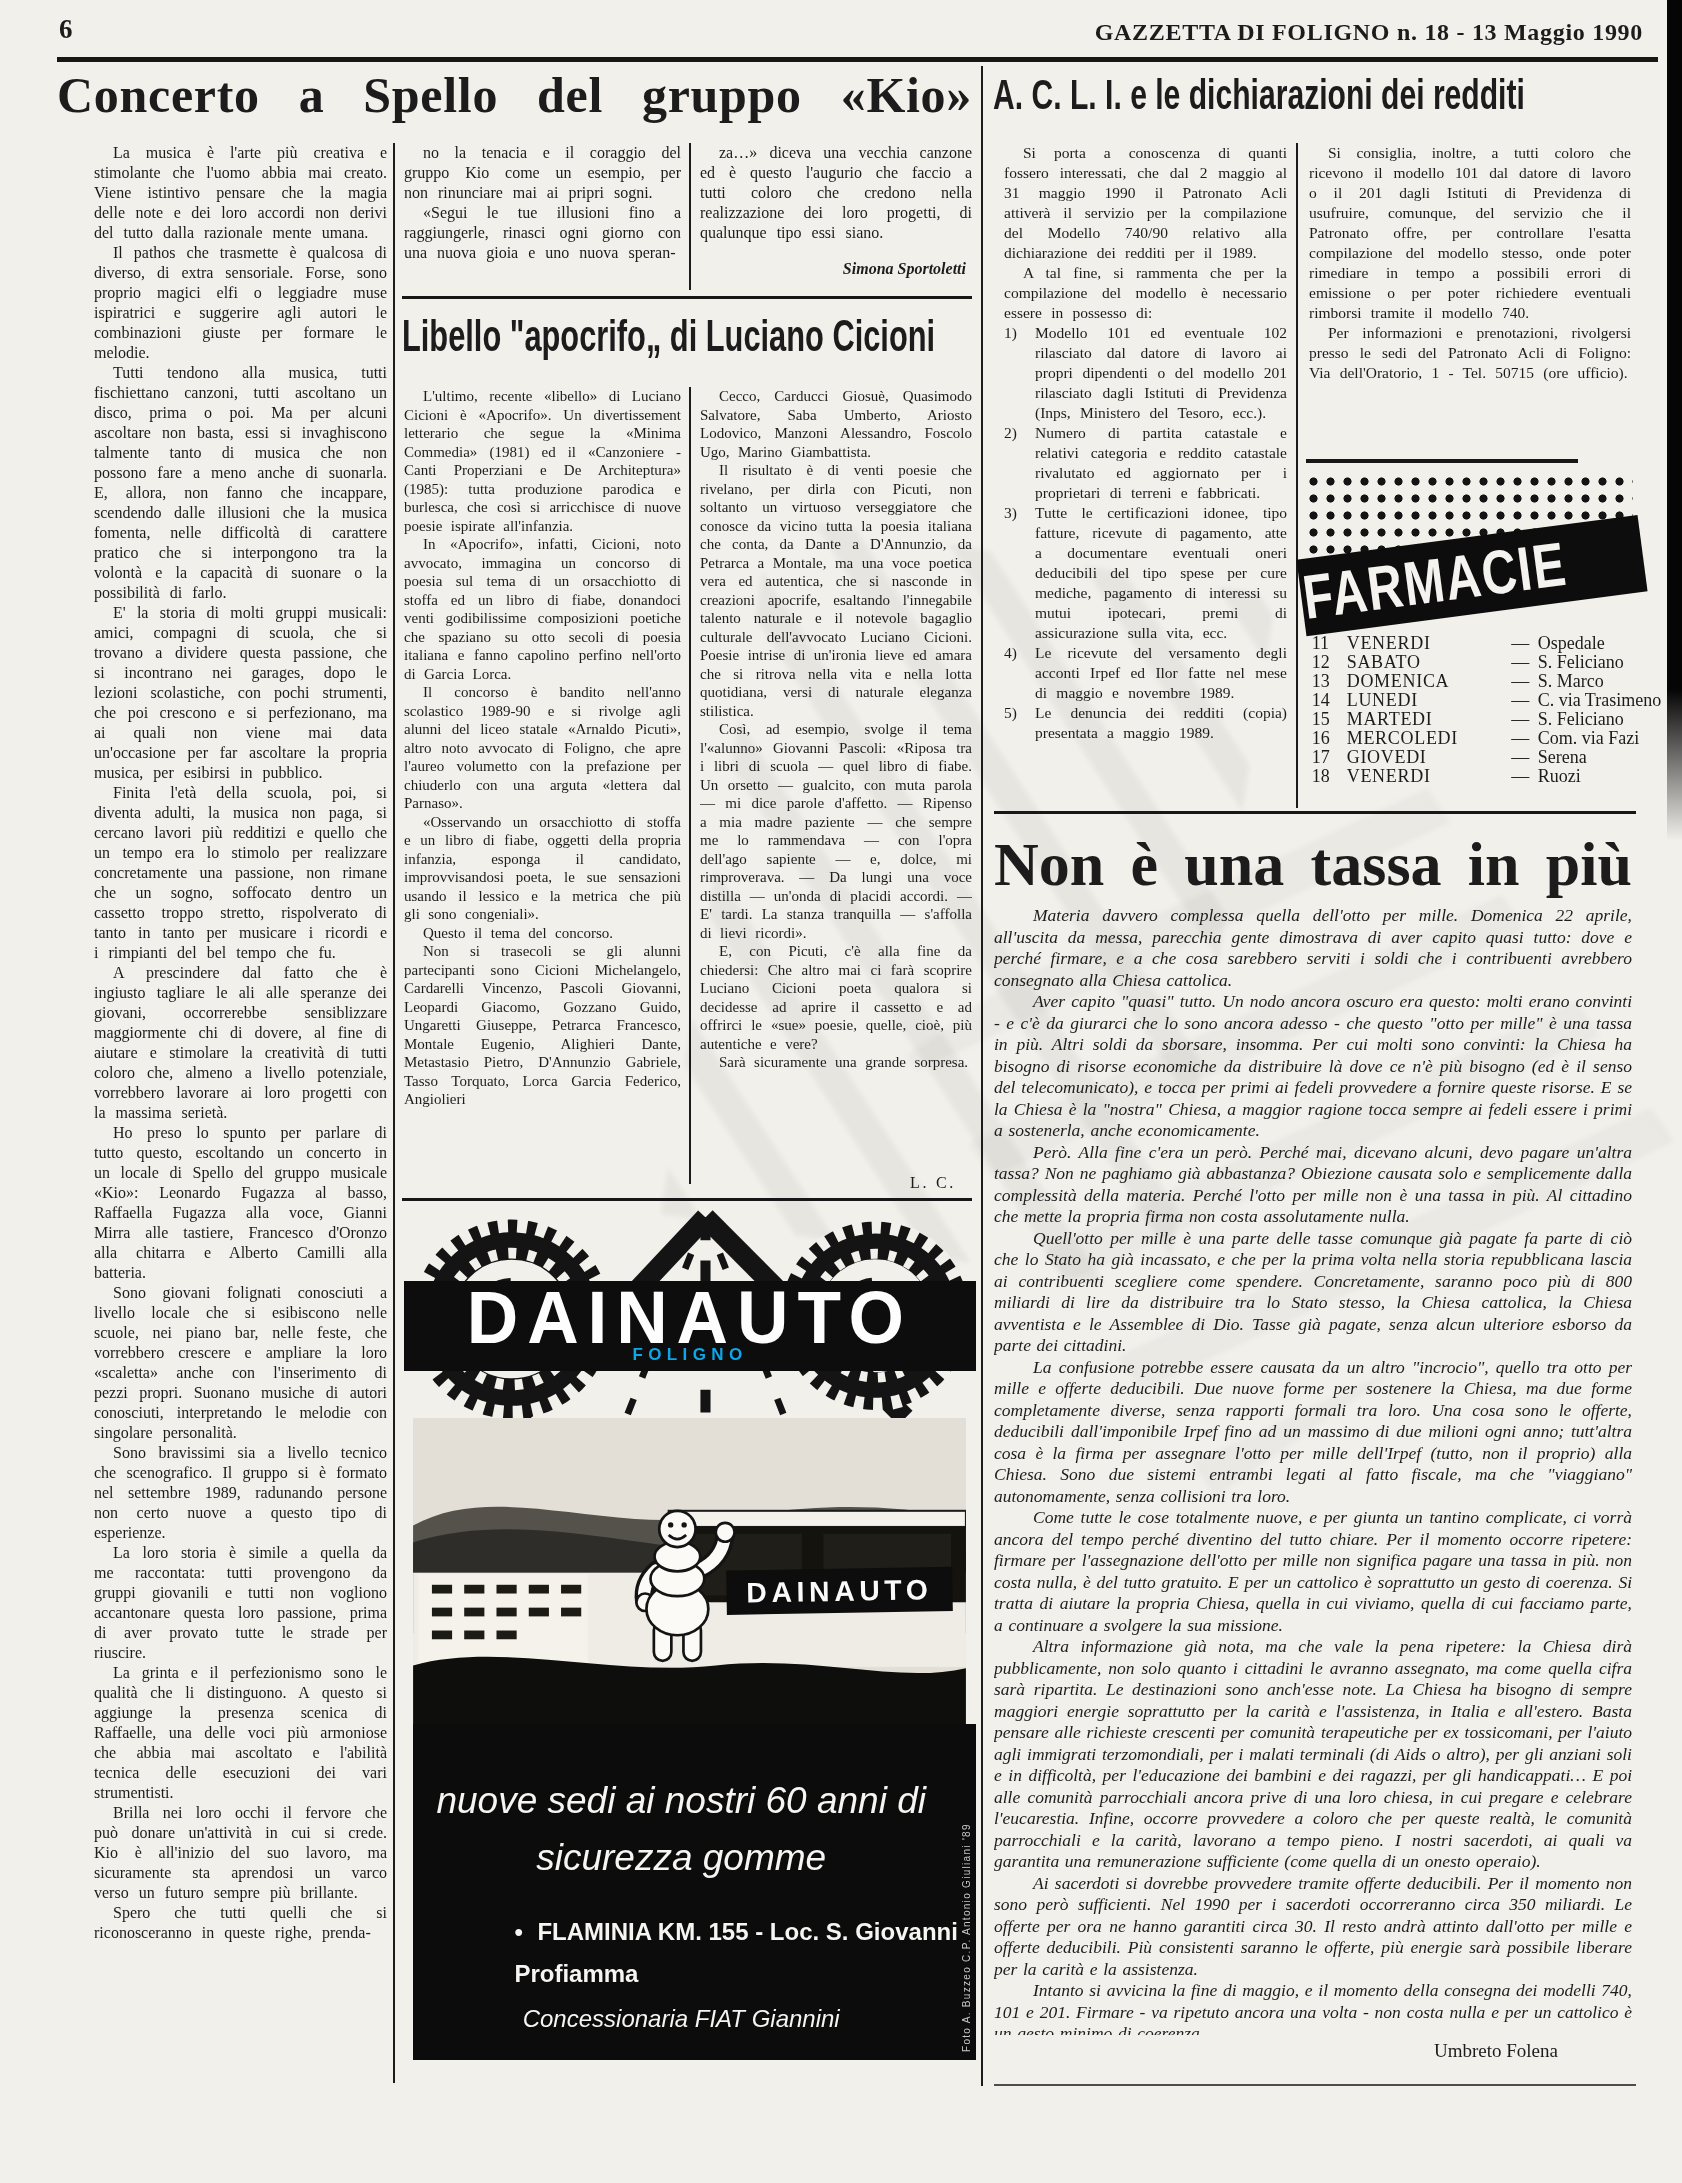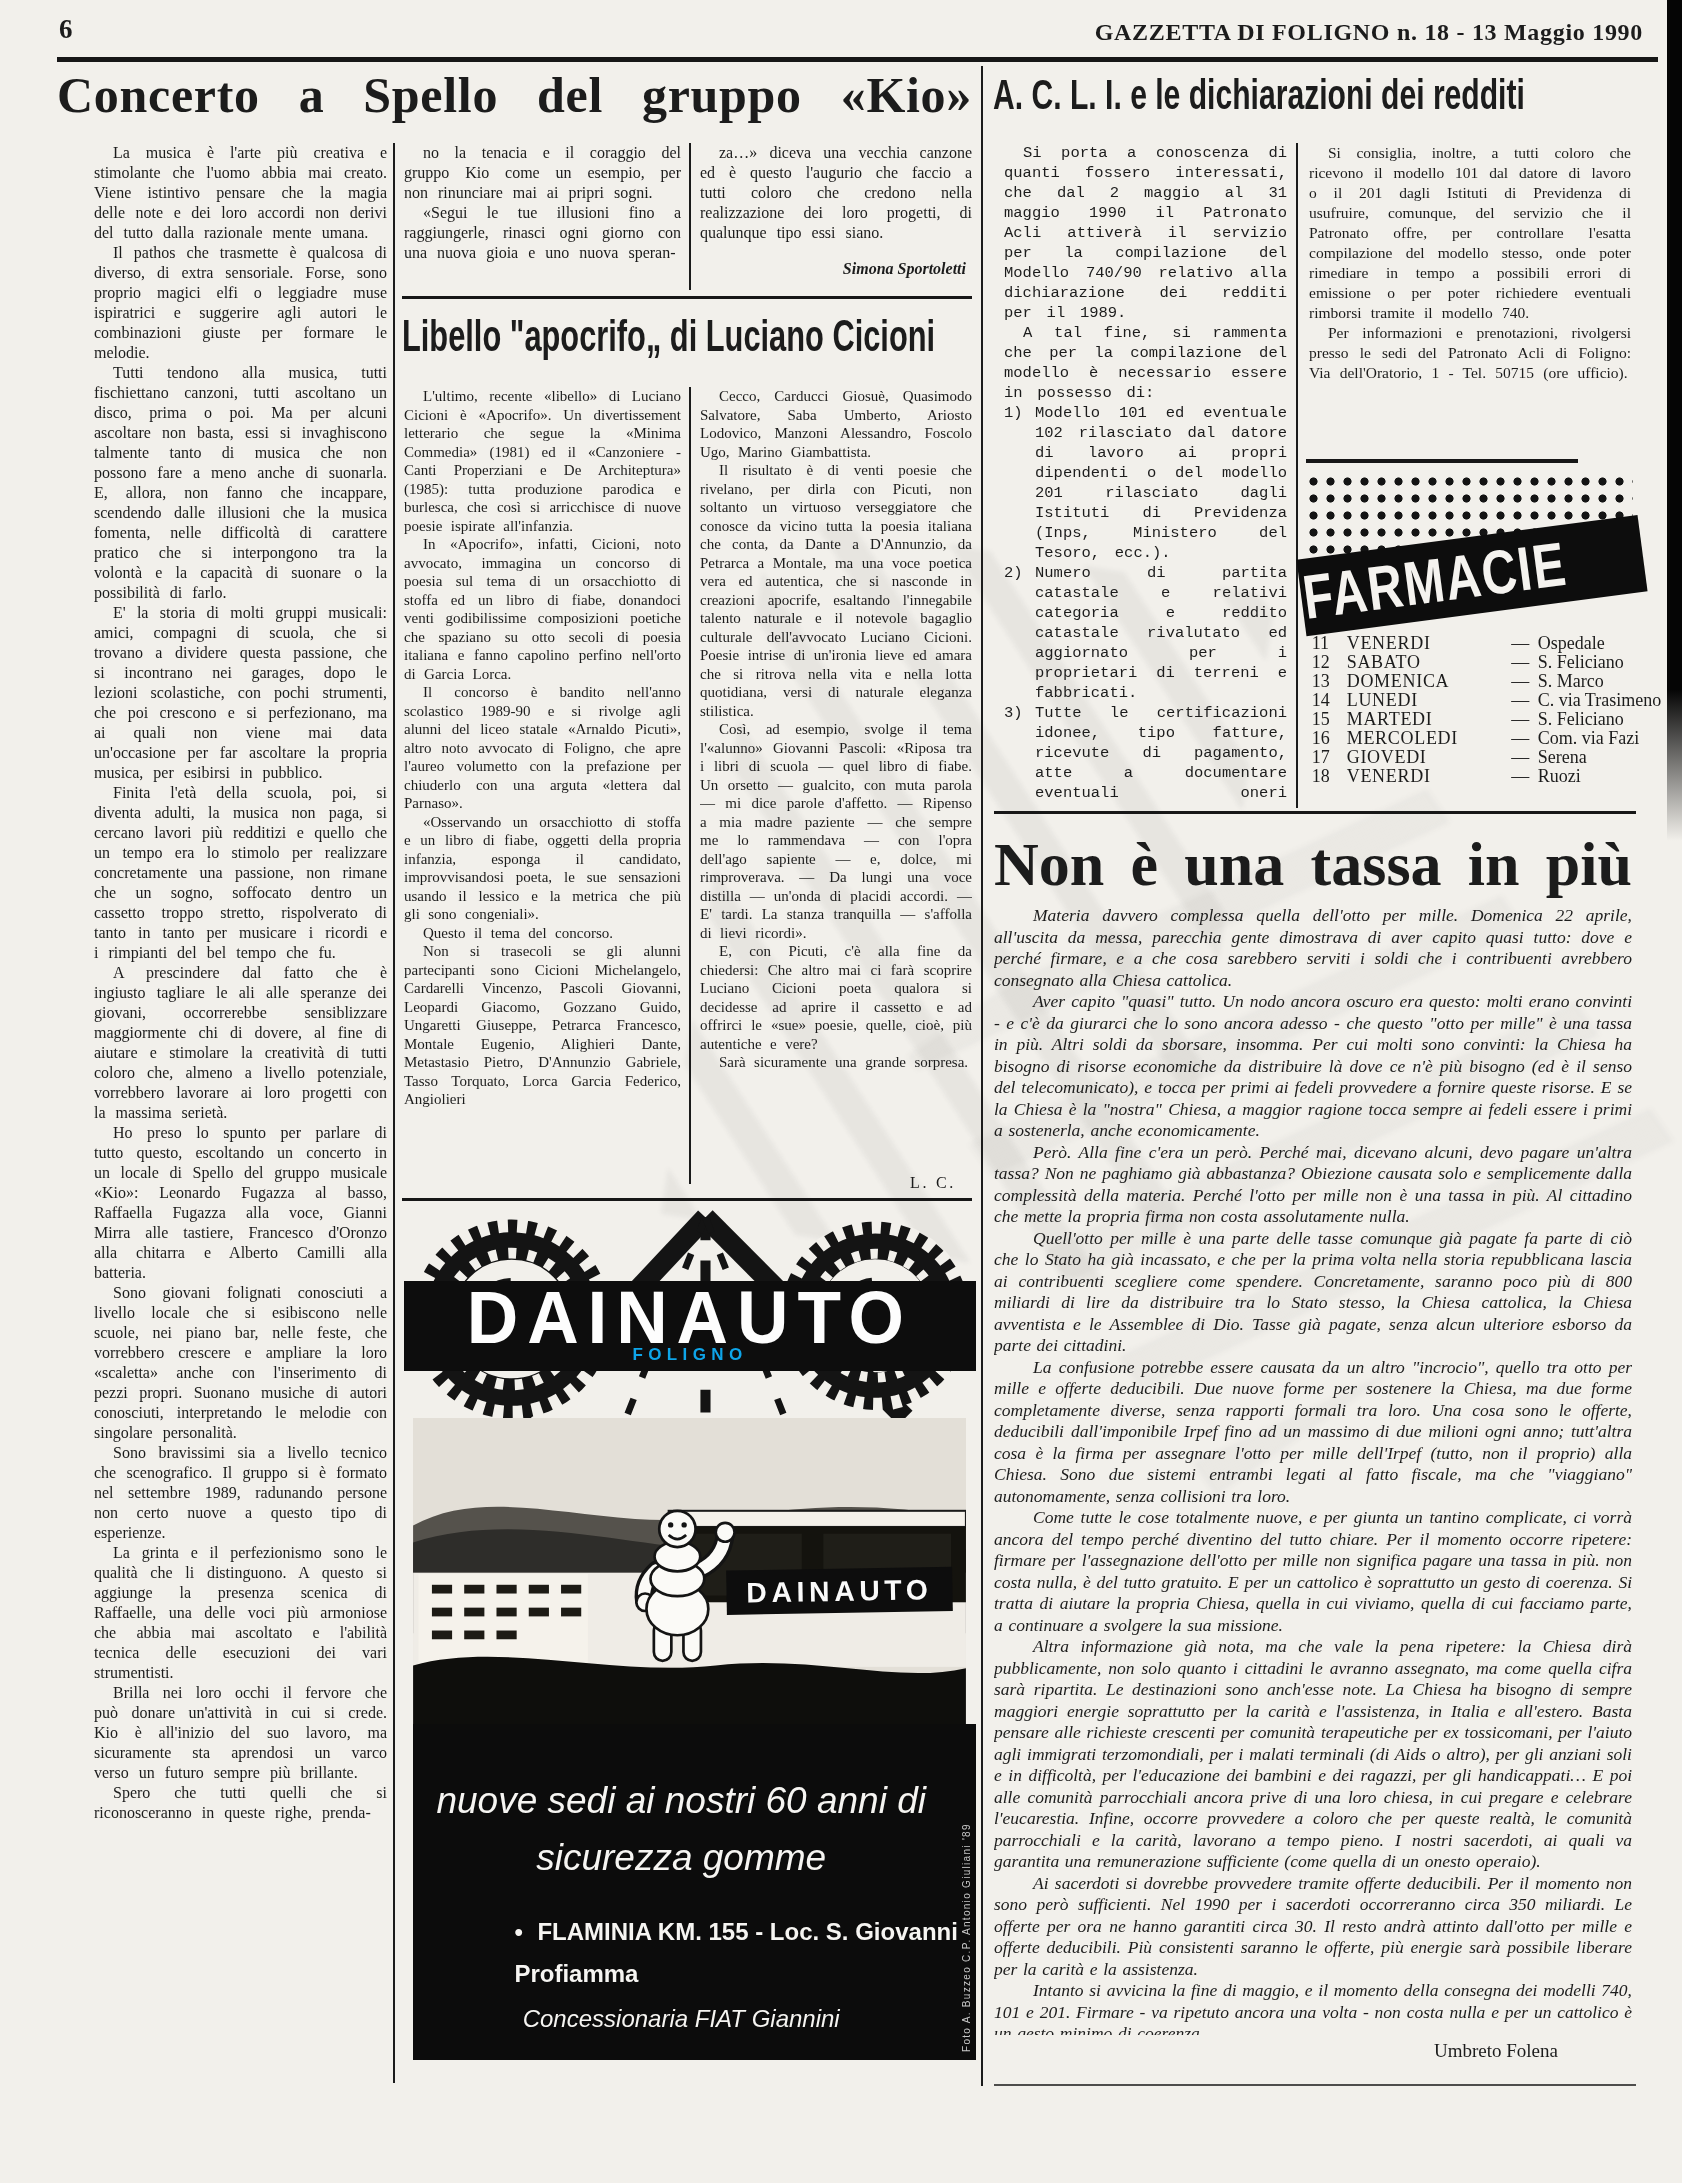--- a/index.html
+++ b/index.html
@@ -40,21 +40,21 @@
   #kio-col2{left:404px;top:143px;width:277px;height:156px;}
   #kio-col3{left:700px;top:143px;width:272px;height:113px;}
   .kio-byline{position:absolute;left:700px;top:260px;width:266px;text-align:right;
     font-style:italic;font-weight:bold;font-size:16px;}
   .lib-col{font-size:15px;line-height:18.5px;word-spacing:4.7px;}
   #lib-col1{left:404px;top:387px;width:277px;height:797px;}
   #lib-col2{left:700px;top:387px;width:272px;height:780px;}
   .lib-sig{position:absolute;left:700px;top:1174px;width:256px;text-align:right;
     font-size:16px;letter-spacing:2.7px;}
   .acli-col{font-size:15.5px;line-height:20px;word-spacing:5.4px;}
-  #acli-col1{left:1004px;top:143px;width:283px;height:663px;font-family:Liberation Mono, monospace;}
+  #acli-col1{left:1004px;top:143px;width:283px;height:663px;}
   #acli-col2{left:1309px;top:143px;width:322px;height:320px;}
   .n-row{display:flex;}
   .n-num{flex:none;width:31px;}
   .n-txt{flex:1;text-align:justify;}
   .tassa-body{left:994px;top:905px;width:638px;height:1130px;
     font-style:italic;font-size:17.5px;line-height:21.5px;word-spacing:1.3px;}
   .tassa-body p{text-indent:39px;}
   .tassa-byline{position:absolute;left:994px;top:2040px;width:564px;text-align:right;font-size:19px;}
   
   .farm{position:absolute;left:1305px;top:458px;width:331px;height:326px;}
@@ -119,20 +119,21 @@
   <div class="col kio-col" id="kio-col1">
       <p>La musica è l'arte più creativa e stimolante che l'uomo abbia mai creato. Viene istintivo pensare che la magia delle note e dei loro accordi non derivi del tutto dalla razionale mente umana.</p>
       <p>Il pathos che trasmette è qualcosa di diverso, di extra sensoriale. Forse, sono proprio magici elfi o leggiadre muse ispiratrici e suggerire agli autori le combinazioni giuste per formare le melodie.</p>
       <p>Tutti tendono alla musica, tutti fischiettano canzoni, tutti ascoltano un disco, prima o poi. Ma per alcuni ascoltare non basta, essi si invaghiscono talmente tanto di musica che non possono fare a meno anche di suonarla. E, allora, non fanno che incappare, scendendo dalle illusioni che la musica fomenta, nelle difficoltà di carattere pratico che si interpongono tra la volontà e la capacità di suonare o la possibilità di farlo.</p>
       <p>E' la storia di molti gruppi musicali: amici, compagni di scuola, che si trovano a dividere questa passione, che si incontrano nei garages, dopo le lezioni scolastiche, con pochi strumenti, che poi crescono e si perfezionano, ma ai quali non viene mai data un'occasione per far ascoltare la propria musica, per esibirsi in pubblico.</p>
       <p>Finita l'età della scuola, poi, si diventa adulti, la musica non paga, si cercano lavori più redditizi e quello che un tempo era lo stimolo per realizzare concretamente una passione, non rimane che un sogno, soffocato dentro un cassetto troppo stretto, rispolverato di tanto in tanto per musicare i ricordi e i rimpianti del bel tempo che fu.</p>
       <p>A prescindere dal fatto che è ingiusto tagliare le ali alle speranze dei giovani, occorrerebbe sensiblizzare maggiormente chi di dovere, al fine di aiutare e stimolare la creatività di tutti coloro che, almeno a livello potenziale, vorrebbero lavorare ai loro progetti con la massima serietà.</p>
       <p>Ho preso lo spunto per parlare di tutto questo, escoltando un concerto in un locale di Spello del gruppo musicale «Kio»: Leonardo Fugazza al basso, Raffaella Fugazza alla voce, Gianni Mirra alle tastiere, Francesco d'Oronzo alla chitarra e Alberto Camilli alla batteria.</p>
       <p>Sono giovani folignati conosciuti a livello locale che si esibiscono nelle scuole, nei piano bar, nelle feste, che vorrebbero crescere e ampliare la loro «scaletta» anche con l'inserimento di pezzi propri. Suonano musiche di autori conosciuti, interpretando le melodie con singolare personalità.</p>
       <p>Sono bravissimi sia a livello tecnico che scenografico. Il gruppo si è formato nel settembre 1989, radunando persone non certo nuove a questo tipo di esperienze.</p>
+      <p>La loro storia è simile a quella da me raccontata: tutti provengono da gruppi giovanili e tutti non vogliono accantonare questa loro passione, prima di aver provato tutte le strade per riuscire.</p>
       <p>La grinta e il perfezionismo sono le qualità che li distinguono. A questo si aggiunge la presenza scenica di Raffaelle, una delle voci più armoniose che abbia mai ascoltato e l'abilità tecnica delle esecuzioni dei vari strumentisti.</p>
       <p>Brilla nei loro occhi il fervore che può donare un'attività in cui si crede. Kio è all'inizio del suo lavoro, ma sicuramente sta aprendosi un varco verso un futuro sempre più brillante.</p>
       <p>Spero che tutti quelli che si riconosceranno in queste righe, prenda-</p>
     </div>
   <div class="col kio-col" id="kio-col3">
       <p>za…» diceva una vecchia canzone ed è questo l'augurio che faccio a tutti coloro che credono nella realizzazione dei loro progetti, di qualunque tipo essi siano.</p>
     </div>
   <div class="col kio-col" id="kio-col2">
       <p>no la tenacia e il coraggio del gruppo Kio come un esempio, per non rinunciare mai ai pripri sogni.</p>
       <p>«Segui le tue illusioni fino a raggiungerle, rinasci ogni giorno con una nuova gioia e uno nuova speran-</p>

